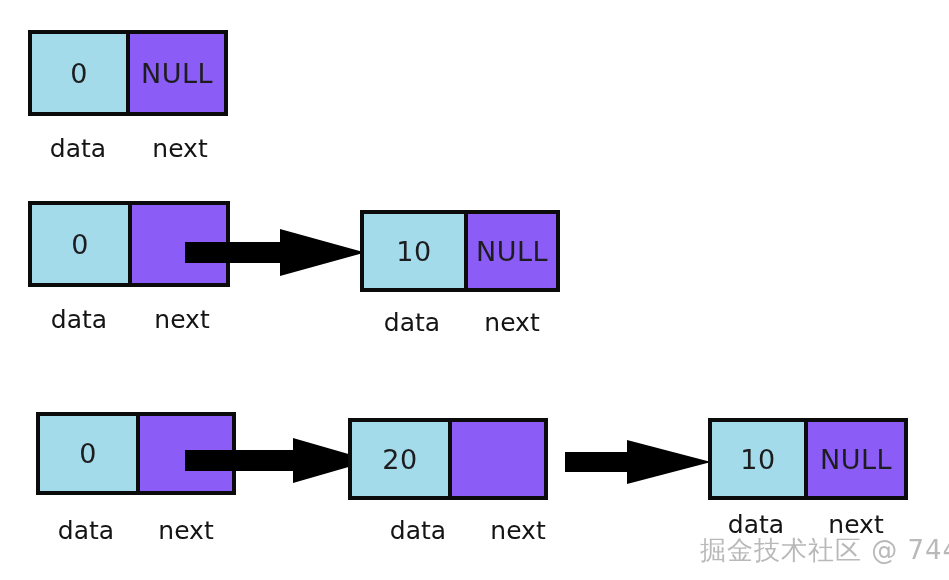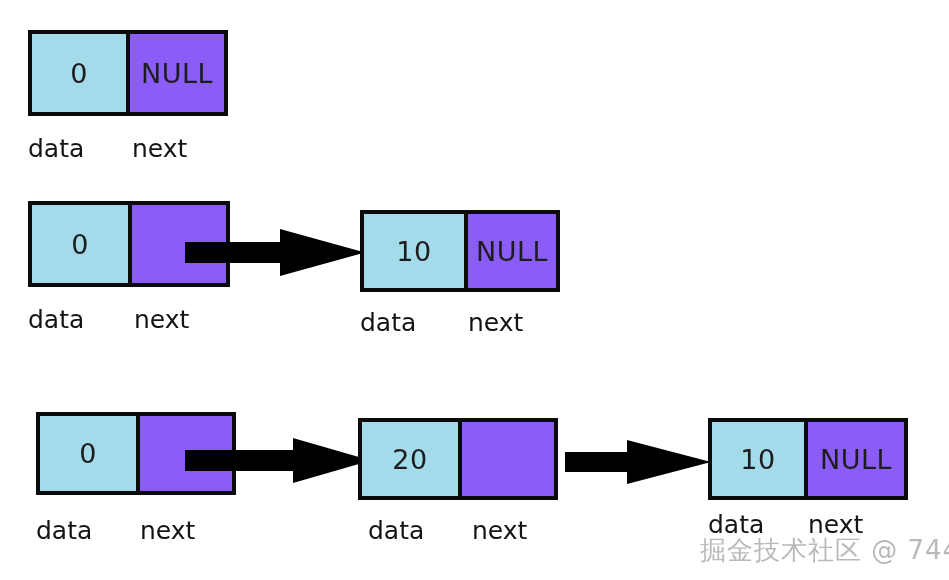--- a/index.html
+++ b/index.html
@@ -40,21 +40,21 @@
   }
   .cell.next {
     background: #8b5cf6;
   }
 
   
   .label {
     position: absolute;
     font-size: 25px;
     color: #141414;
-    text-align: left;
+    text-align: center;
     line-height: 1;
     white-space: nowrap;
   }
 
   
   .arrow {
     position: absolute;
   }
   .arrow svg { display: block; }
 
@@ -106,21 +106,21 @@
   </div>
   <div class="label" style="left:36px; top:518px; width:100px;">data</div>
   <div class="label" style="left:140px; top:518px; width:92px;">next</div>
 
   <div class="arrow" id="r3a1" style="left:185px; top:438px; width:186px; height:45px;">
     <svg width="186" height="45" viewBox="0 0 186 45">
       <polygon fill="#000000" points="0,12 108,12 108,0 186,22.5 108,45 108,33 0,33"></polygon>
     </svg>
   </div>
 
-  <div class="node" id="r3n2" style="left:358px; top:418px; width:200px; height:82px;">
+  <div class="node" id="r3n2" style="left:348px; top:418px; width:200px; height:82px;">
     <div class="cell data" style="width:100px;">20</div>
     <div class="cell next" style="width:92px;"></div>
   </div>
   <div class="label" style="left:368px; top:518px; width:100px;">data</div>
   <div class="label" style="left:472px; top:518px; width:92px;">next</div>
 
   <div class="arrow" id="r3a2" style="left:565px; top:440px; width:146px; height:44px;">
     <svg width="146" height="44" viewBox="0 0 146 44">
       <polygon fill="#000000" points="0,12 62,12 62,0 146,22 62,44 62,32 0,32"></polygon>
     </svg>

